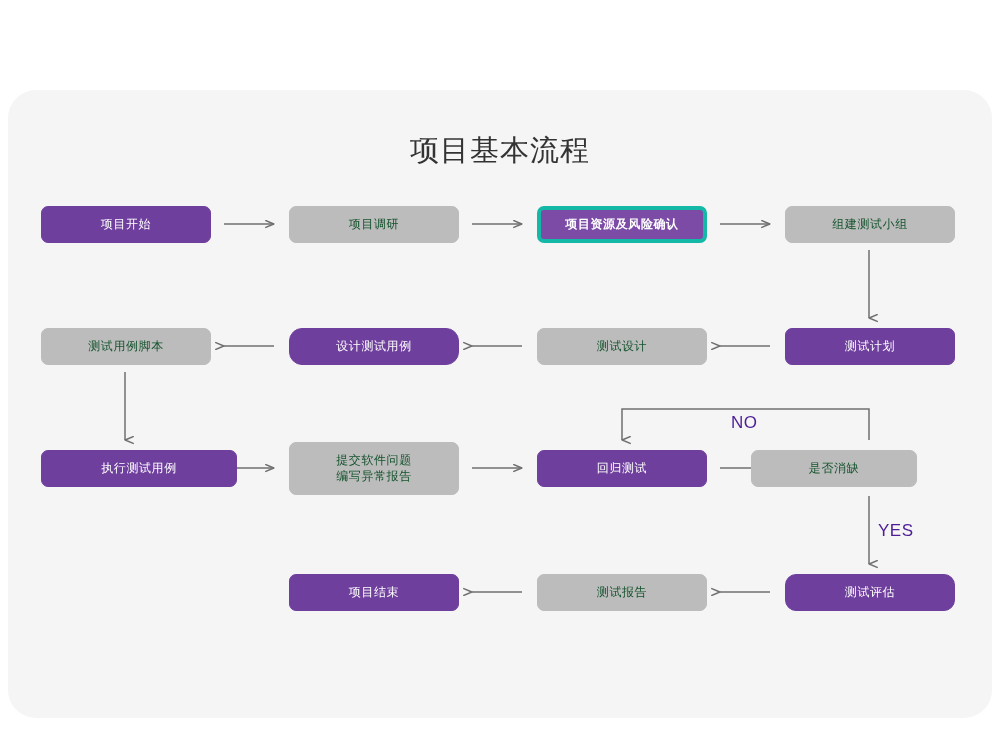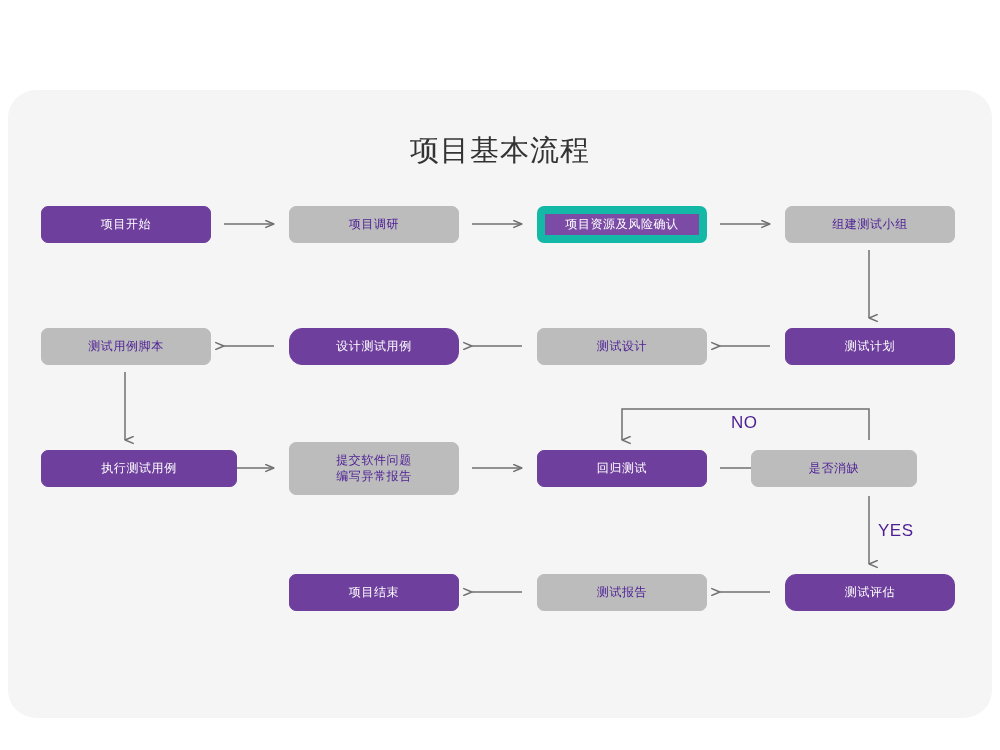--- a/index.html
+++ b/index.html
@@ -57,26 +57,27 @@
 
   .node.purple {
     background: #6f3f9e;
     color: #ffffff;
     border: 1px solid #6f3f9e;
   }
 
   .node.purple-outline {
     background: #7b4ba6;
     color: #ffffff;
-    border: 8px solid #14b8a6;
+    border: 4px solid #14b8a6;
+    font-weight: bold;
   }
 
   .node.gray {
     background: #bcbcbc;
-    color: #4c1d95;
+    color: #14532d;
     border: 1px solid #bcbcbc;
   }
 
   #links {
     position: absolute;
     left: 0;
     top: 0;
     width: 1000px;
     height: 750px;
     pointer-events: none;

